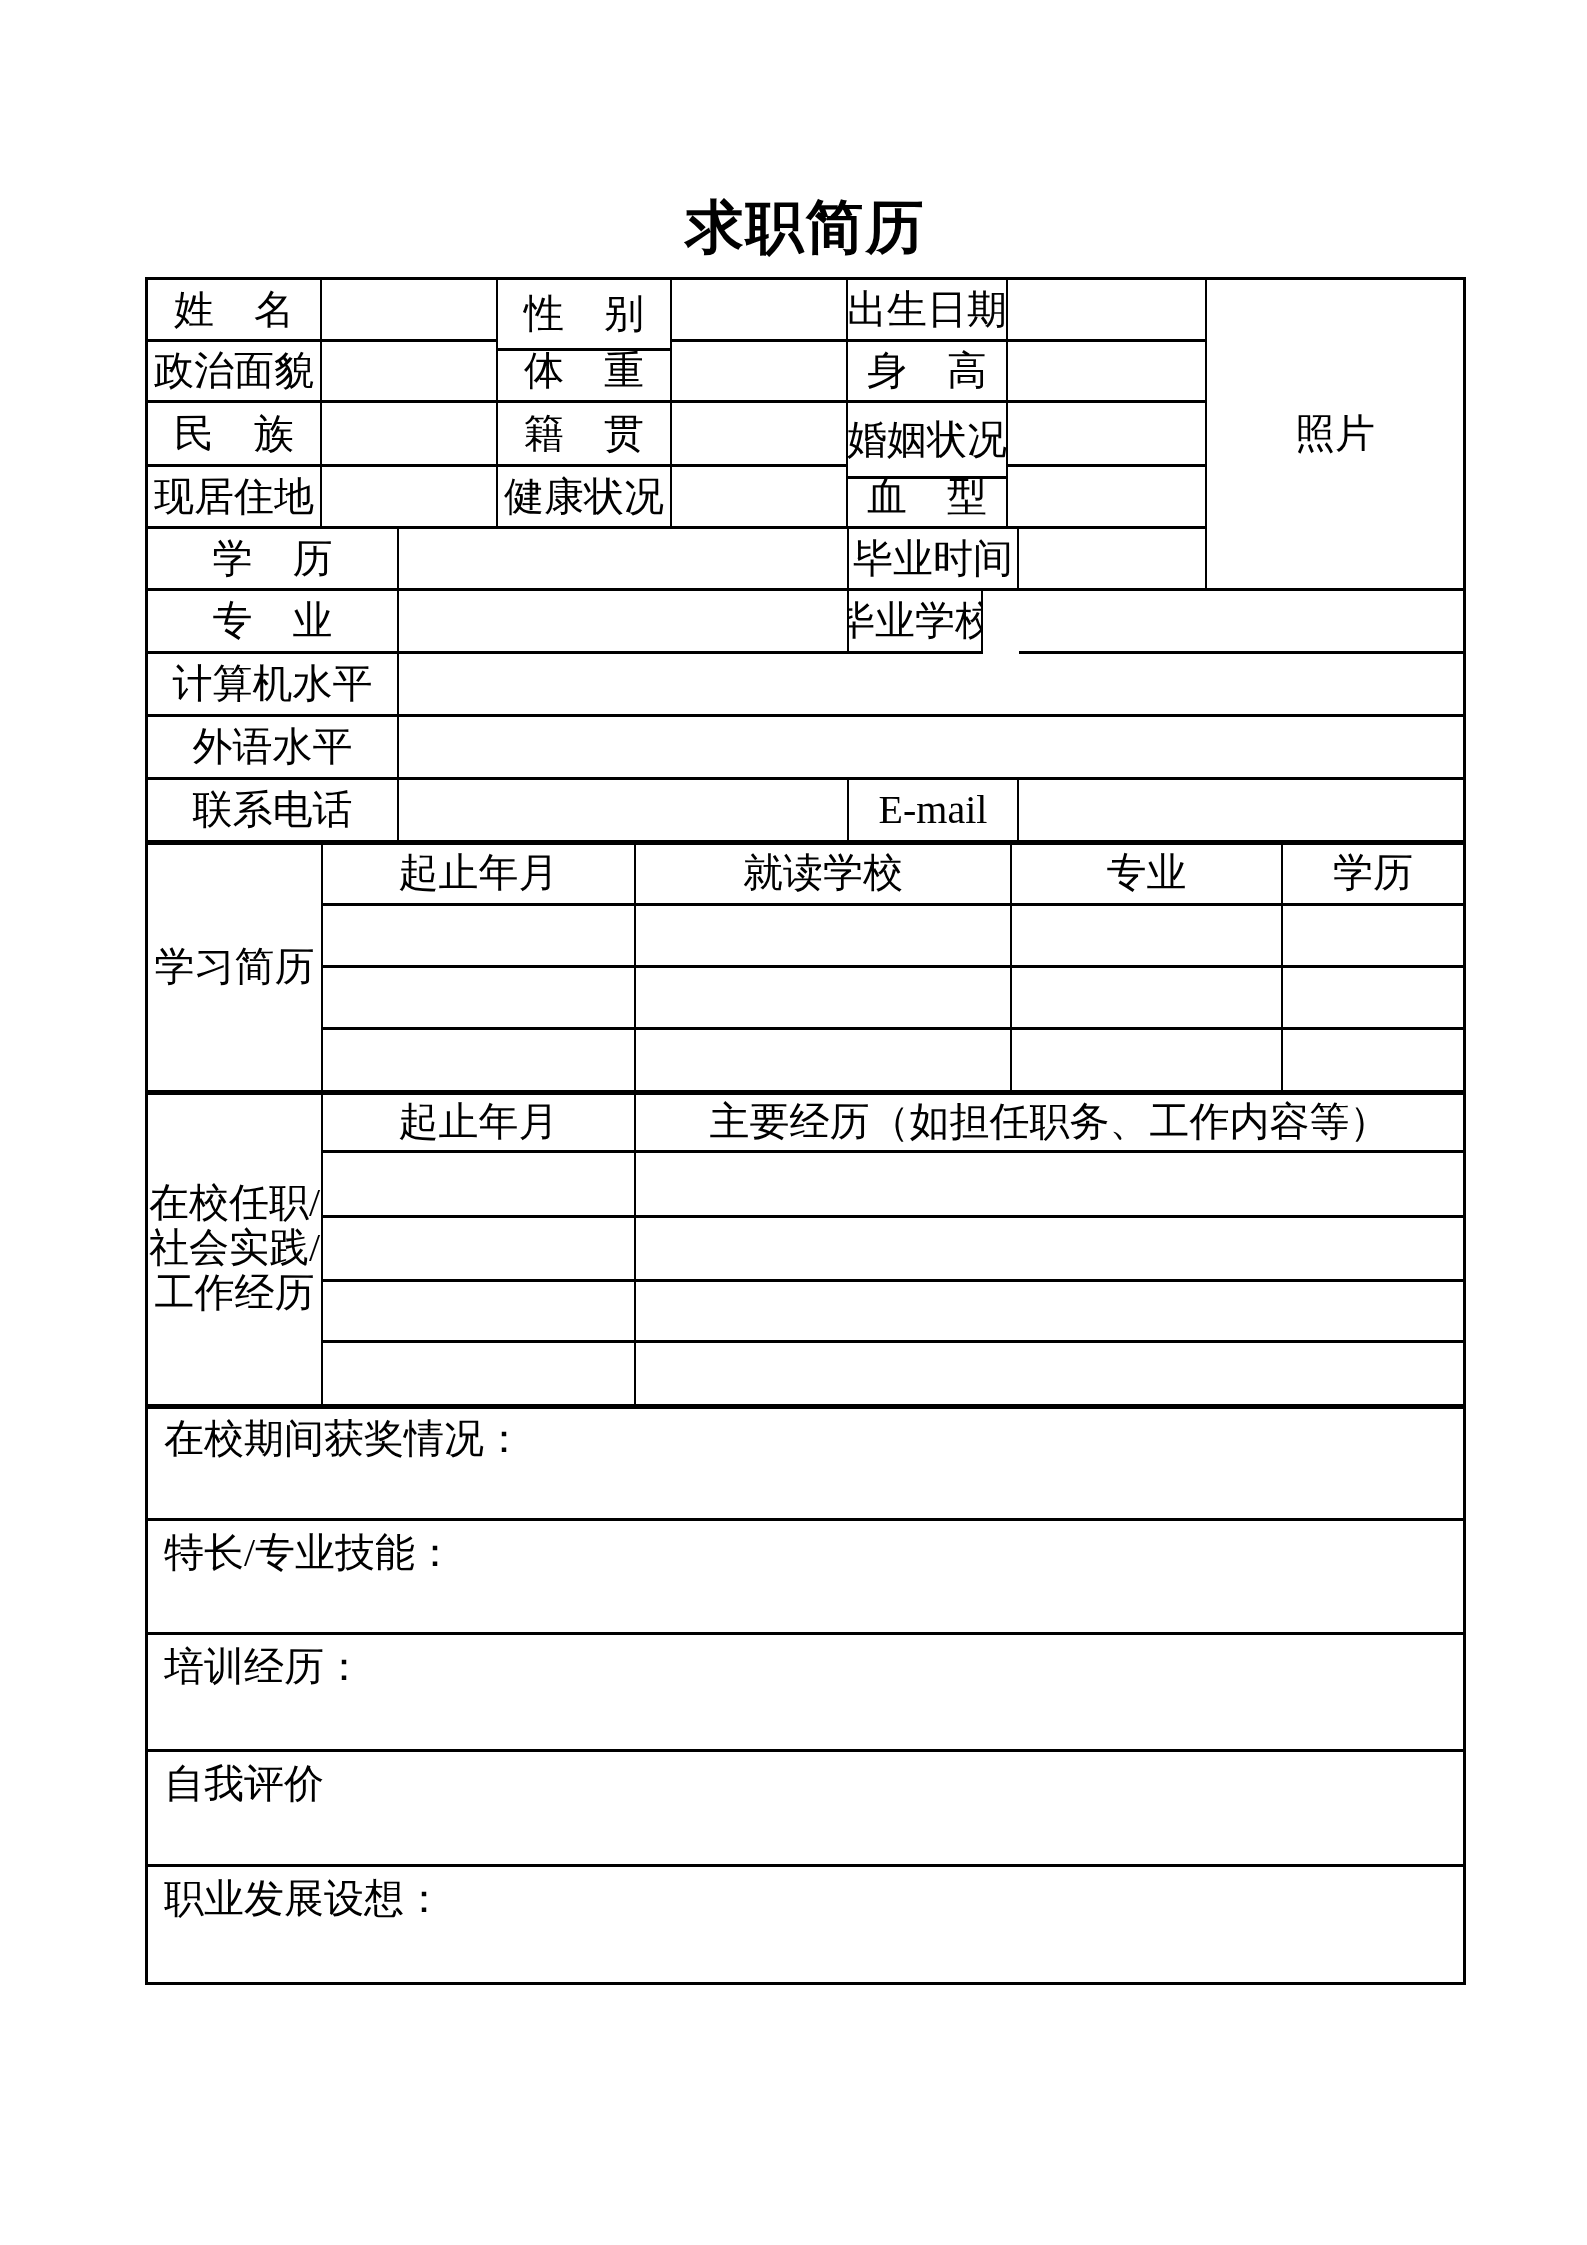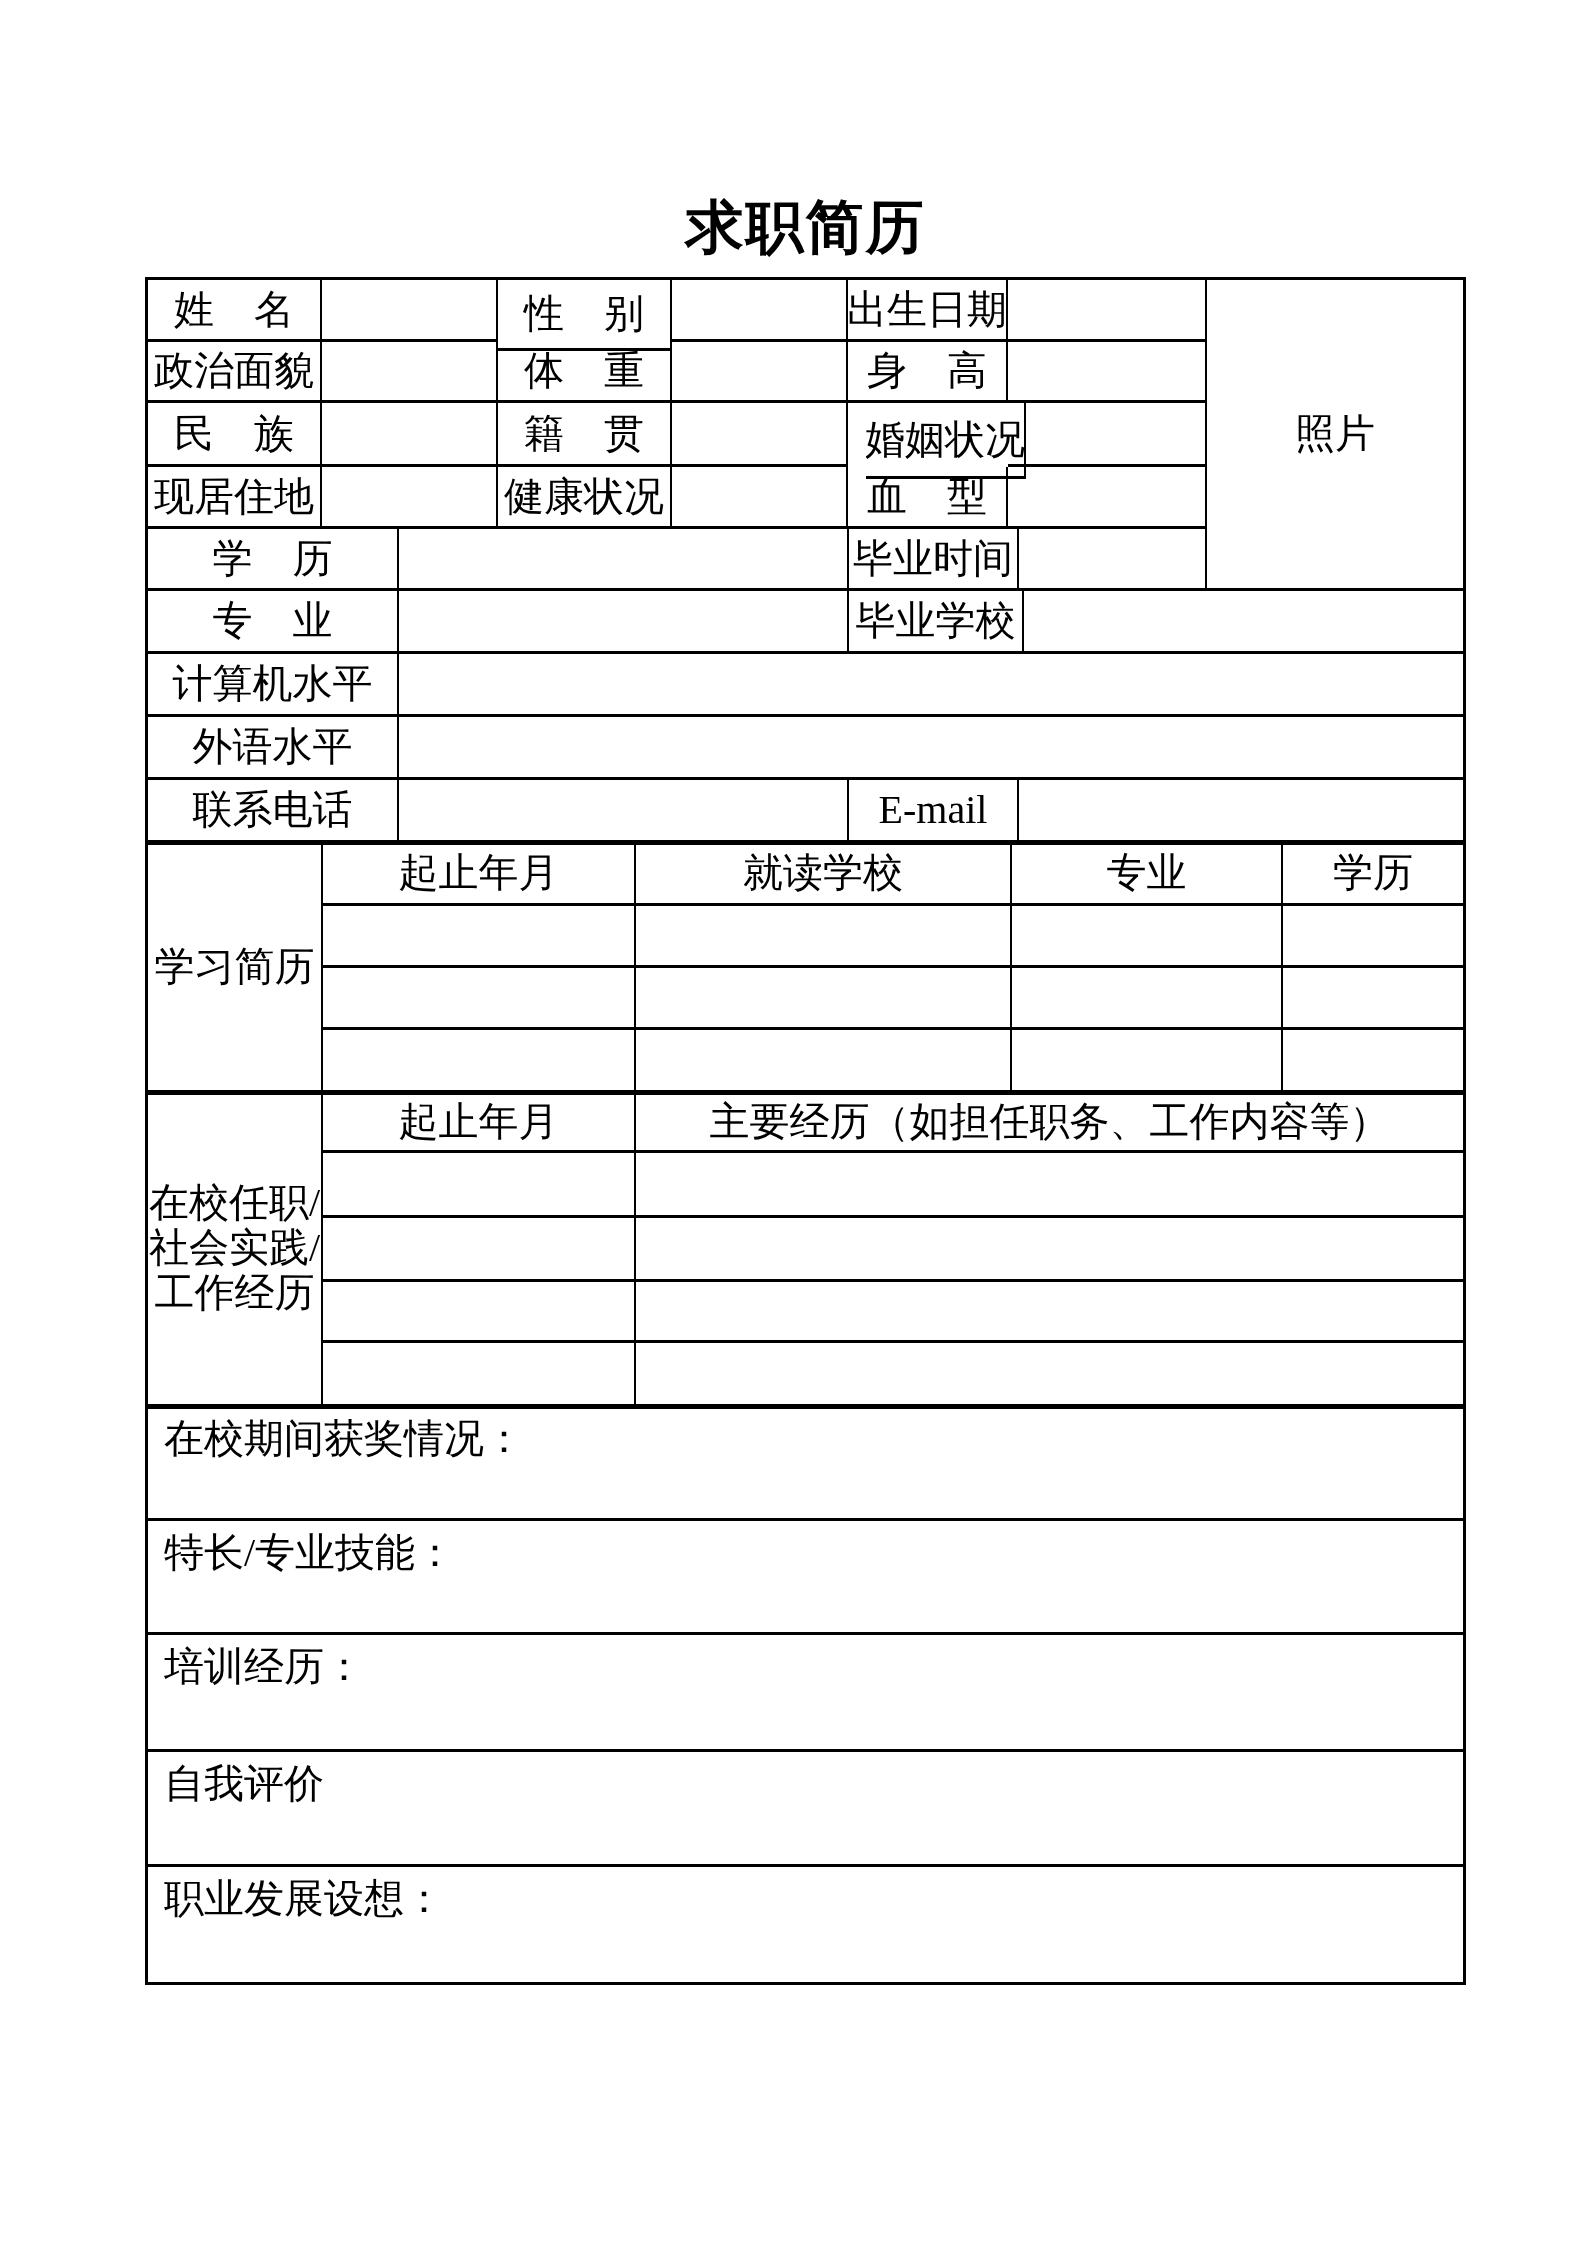--- a/index.html
+++ b/index.html
@@ -53,38 +53,38 @@
   <div class="c" style="left:174px;top:62px;width:176px;height:61px"></div>
   <div class="c" style="left:350px;top:62px;width:174px;height:61px">体　重</div>
   <div class="c" style="left:524px;top:62px;width:176px;height:61px"></div>
   <div class="c" style="left:700px;top:62px;width:160px;height:61px">身　高</div>
   <div class="c" style="left:860px;top:62px;width:199px;height:61px"></div>
 
   <div class="c" style="left:0;top:123px;width:174px;height:64px">民　族</div>
   <div class="c" style="left:174px;top:123px;width:176px;height:64px"></div>
   <div class="c" style="left:350px;top:123px;width:174px;height:64px">籍　贯</div>
   <div class="c" style="left:524px;top:123px;width:176px;height:64px"></div>
-  <div class="c" style="left:718px;top:123px;width:160px;height:76px">婚姻状况</div>
+  <div class="c" style="left:700px;top:123px;width:160px;height:76px">婚姻状况</div>
   <div class="c" style="left:860px;top:123px;width:199px;height:64px"></div>
 
   <div class="c" style="left:0;top:187px;width:174px;height:62px">现居住地</div>
   <div class="c" style="left:174px;top:187px;width:176px;height:62px"></div>
   <div class="c" style="left:350px;top:187px;width:174px;height:62px">健康状况</div>
   <div class="c" style="left:524px;top:187px;width:176px;height:62px"></div>
   <div class="c" style="left:700px;top:187px;width:160px;height:62px">血　型</div>
   <div class="c" style="left:860px;top:187px;width:199px;height:62px"></div>
 
   <div class="c" style="left:0;top:249px;width:251px;height:62px">学　历</div>
   <div class="c" style="left:251px;top:249px;width:450px;height:62px"></div>
   <div class="c" style="left:701px;top:249px;width:170px;height:62px">毕业时间</div>
   <div class="c" style="left:871px;top:249px;width:188px;height:62px"></div>
 
   <div class="c" style="left:0;top:311px;width:251px;height:63px">专　业</div>
   <div class="c" style="left:251px;top:311px;width:450px;height:63px"></div>
-  <div class="c" style="left:701px;top:311px;width:175px;height:63px">毕业学校</div>
+  <div class="c" style="left:701px;top:311px;width:134px;height:63px">毕业学校</div>
   <div class="c nr" style="left:871px;top:311px;width:444px;height:63px"></div>
 
   <div class="c" style="left:0;top:374px;width:251px;height:63px">计算机水平</div>
   <div class="c nr" style="left:251px;top:374px;width:1064px;height:63px"></div>
 
   <div class="c" style="left:0;top:437px;width:251px;height:63px">外语水平</div>
   <div class="c nr" style="left:251px;top:437px;width:1064px;height:63px"></div>
 
   <div class="c" style="left:0;top:500px;width:251px;height:63px">联系电话</div>
   <div class="c" style="left:251px;top:500px;width:450px;height:63px"></div>

